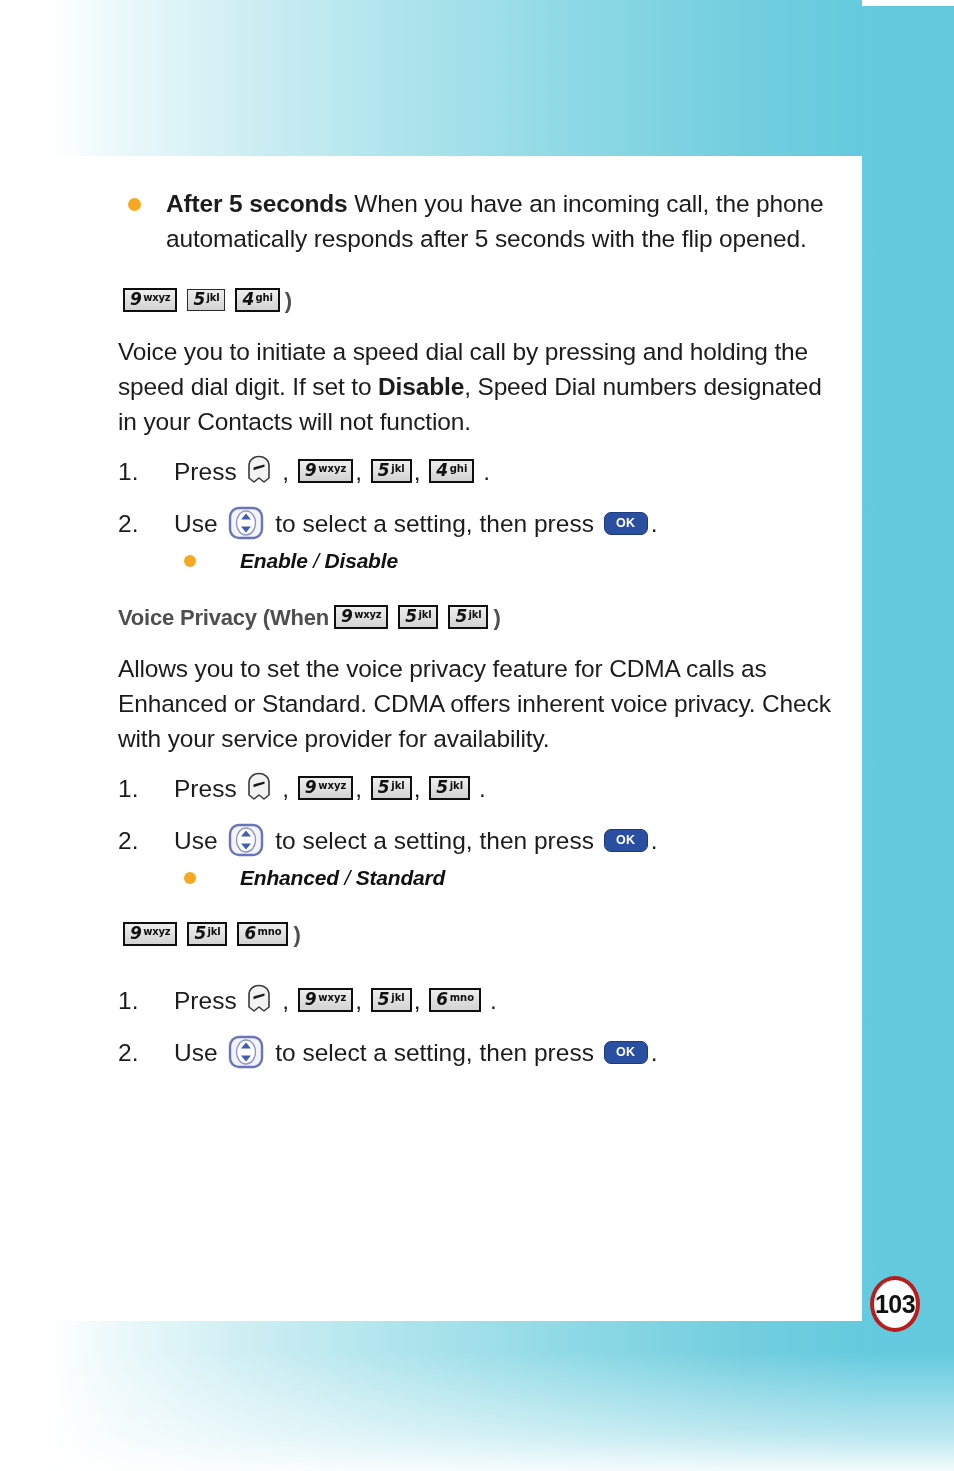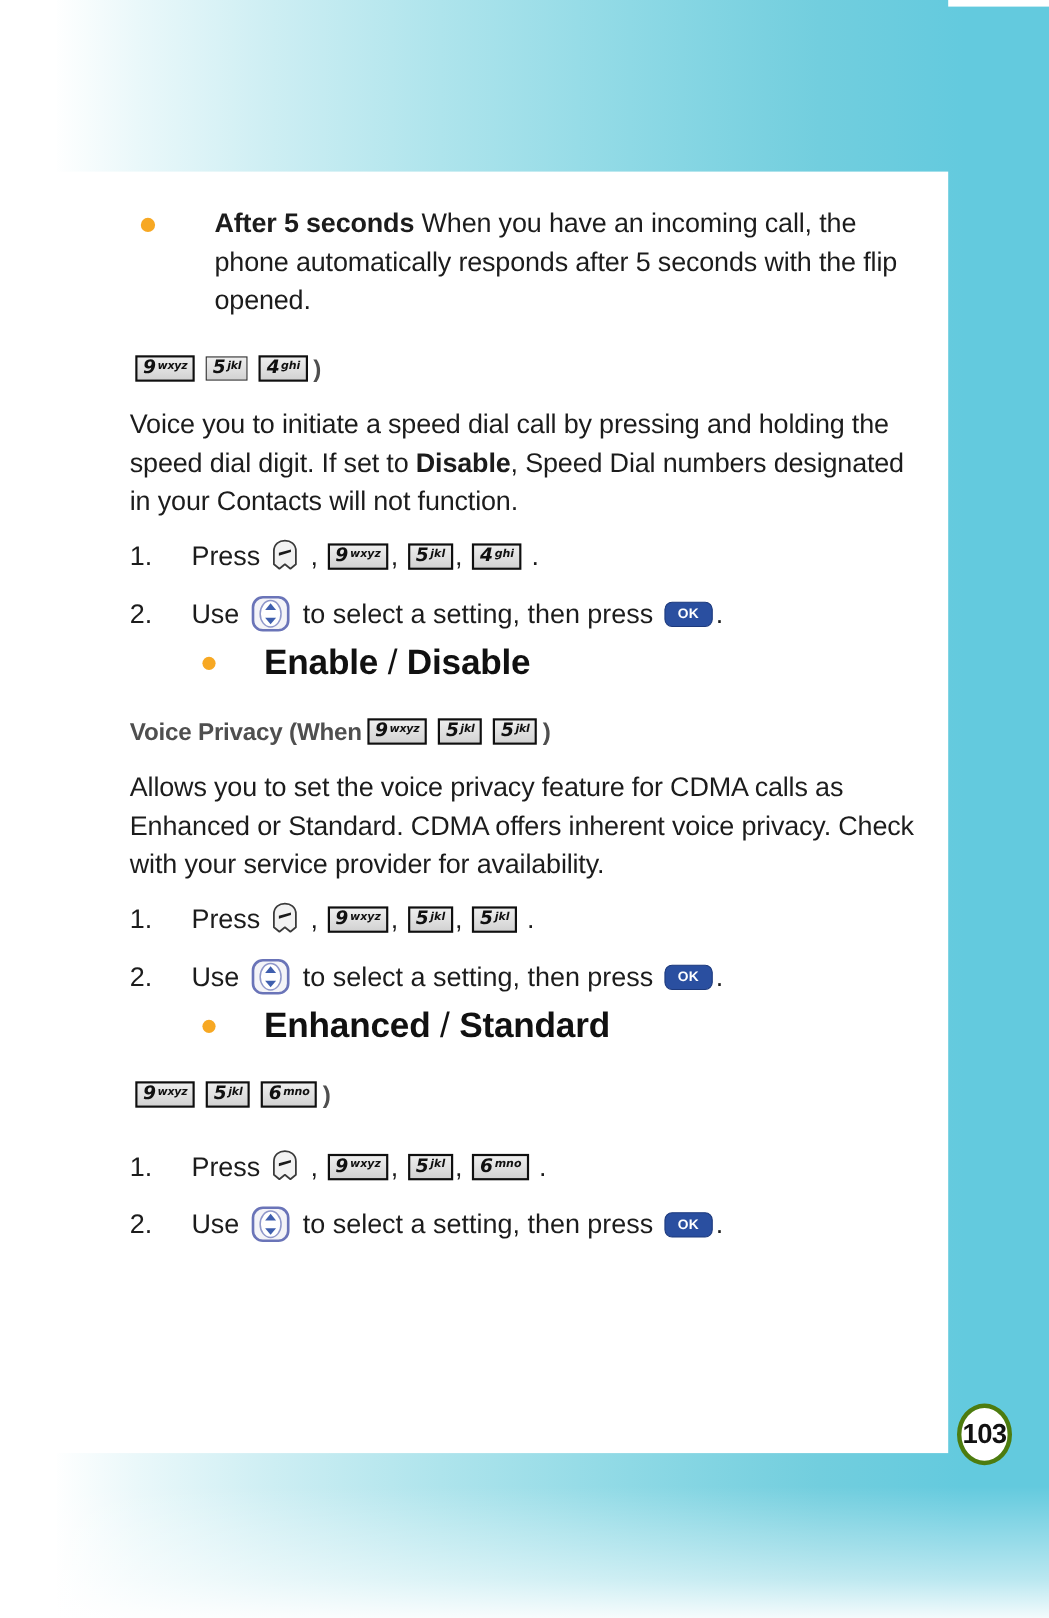--- a/index.html
+++ b/index.html
@@ -103,21 +103,21 @@
   .bullet-dot {
     width: 13px;
     height: 13px;
     border-radius: 50%;
     background: #f7a823;
     flex: 0 0 auto;
     margin-top: 12px;
     margin-left: 10px;
   }
   .bullet-body {
-    margin-left: 54px;
+    margin-left: 25px;
     flex: 1;
   }
 
   
   .step-row {
     display: flex;
     align-items: baseline;
     margin-top: 14px;
   }
   .step-num {
@@ -144,24 +144,25 @@
     margin-top: 6px;
     margin-left: 56px;
   }
   .sub-bullet .bullet-dot {
     margin-top: 0;
     margin-left: 10px;
     width: 12px; height: 12px;
   }
   .sub-bullet-text {
     margin-left: 44px;
-    font-size: 32px;
+    font-size: 21px;
     font-weight: bold;
     color: #111111;
     letter-spacing: -0.2px;
+    font-style: italic;
   }
   .sub-bullet-text .sep {
     font-weight: normal;
   }
 
   
   .keycap {
     display: inline-flex;
     align-items: baseline;
     justify-content: center;
@@ -183,21 +184,20 @@
   }
   .keycap .kletters {
     font-family: "DejaVu Sans", sans-serif;
     font-weight: bold;
     font-size: 10px;
     color: #101010;
     line-height: 1;
     margin-left: 1.5px;
     position: relative;
     top: -4px;
-    font-style: italic;
   }
   .keycap.in-head { margin: 0 5px; }
   .keycap.in-step { margin: 0 2px; }
 
   
   .menu-key {
     display: inline-block;
     width: 26px;
     height: 30px;
     position: relative;
@@ -260,21 +260,21 @@
     color: #ffffff;
     letter-spacing: 0.5px;
     margin-right: 18px;
     font-family: "Liberation Sans", sans-serif;
   }
   .page-circle {
     width: 50px;
     height: 56px;
     border-radius: 50%;
     background: #ffffff;
-    border: 4px solid #4d7c0f;
+    border: 4px solid #b91c1c;
     display: flex;
     align-items: center;
     justify-content: center;
     font-size: 25px;
     font-weight: bold;
     color: #121212;
     letter-spacing: -0.6px;
   }
 </style>
 </head>

